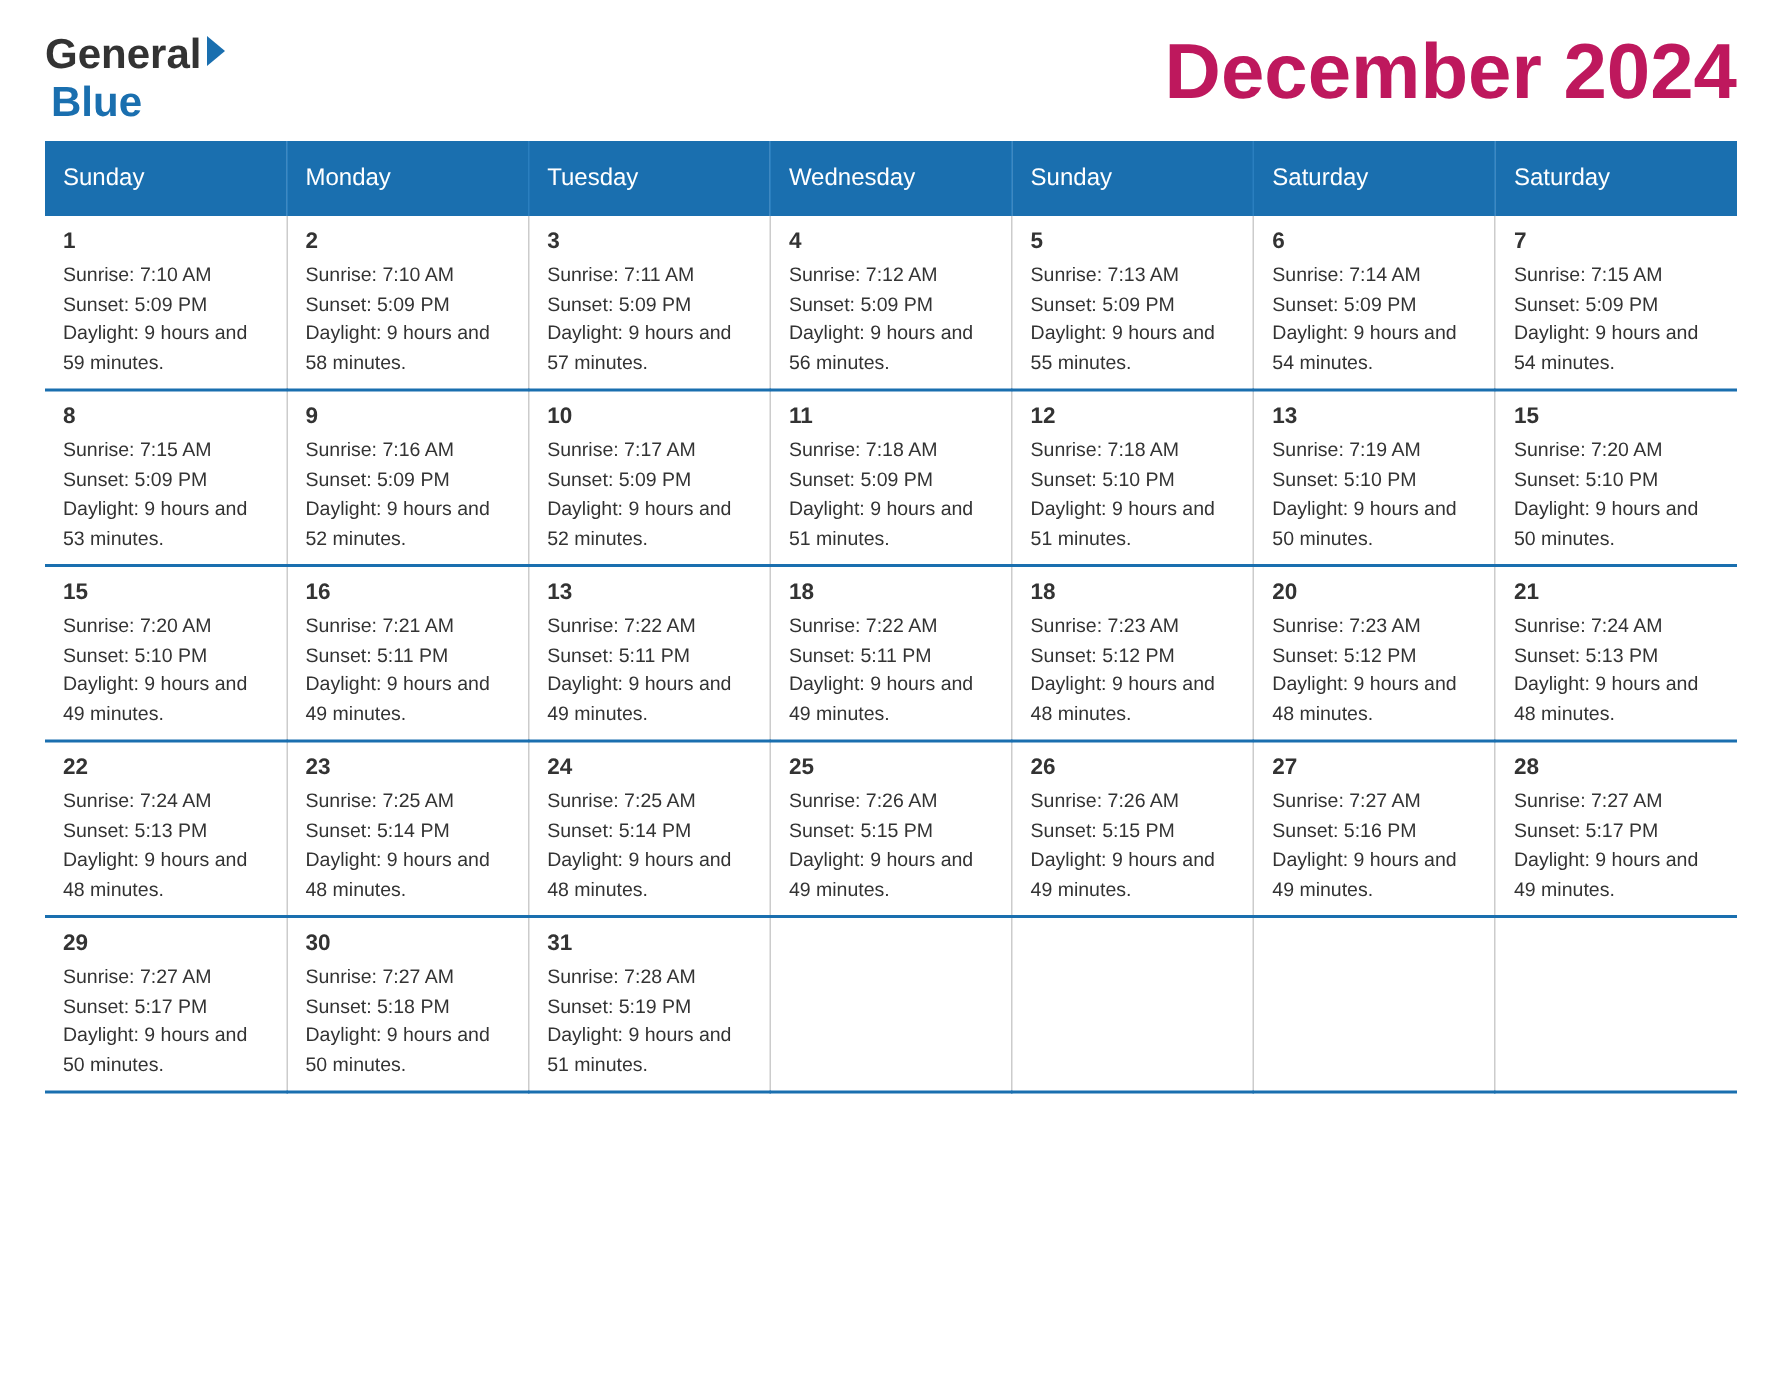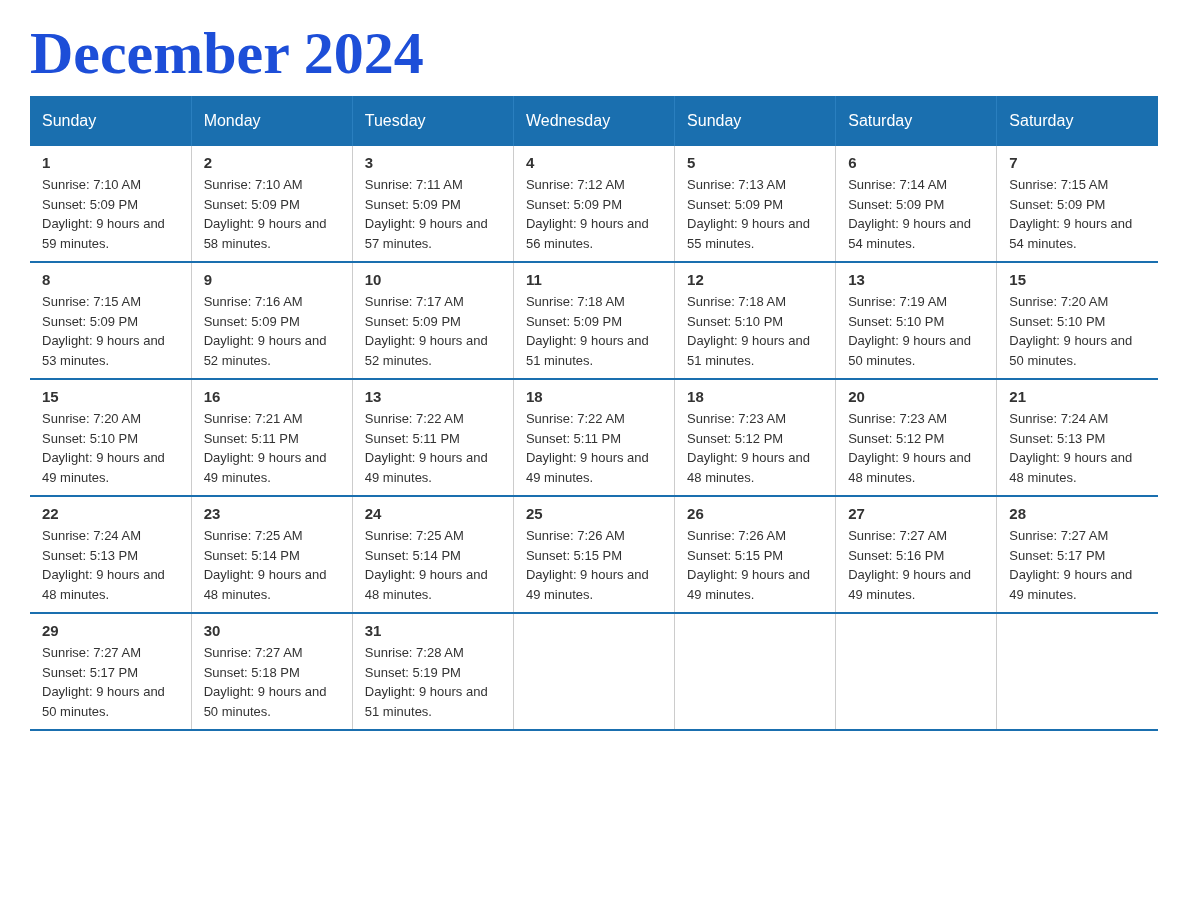--- a/index.html
+++ b/index.html
@@ -42,25 +42,24 @@
     .logo-blue {
       font-size: 28px;
       font-weight: bold;
       color: #1a6faf;
       margin-left: 4px;
     }
     .title-block {
       text-align: right;
     }
     .main-title {
-      font-size: 60px;
-      font-weight: bold;
-      color: #1d4ed8;
+      font-size: 52px;
+      font-weight: bold;
+      color: #be185d;
       line-height: 1.1;
-      font-family: Liberation Serif, serif;
     }
     .subtitle {
       font-size: 22px;
       color: #555;
       margin-top: 4px;
     }
     .calendar {
       width: 100%;
       border-collapse: collapse;
       margin-top: 10px;
@@ -107,20 +106,27 @@
       line-height: 1.5;
     }
     .empty-cell {
       background: #fff;
     }
   </style>
 </head>
 <body>
 
 <div class="header">
+  <div class="logo">
+    <div class="logo-text">
+      <span class="logo-general">General</span>
+      <div class="logo-arrow"></div>
+    </div>
+    <span class="logo-blue">Blue</span>
+  </div>
   <div class="title-block">
     <div class="main-title">December 2024</div>
   </div>
 </div>
 
 <table class="calendar">
   <thead>
     <tr>
     <th>Sunday</th>
         <th>Monday</th>

